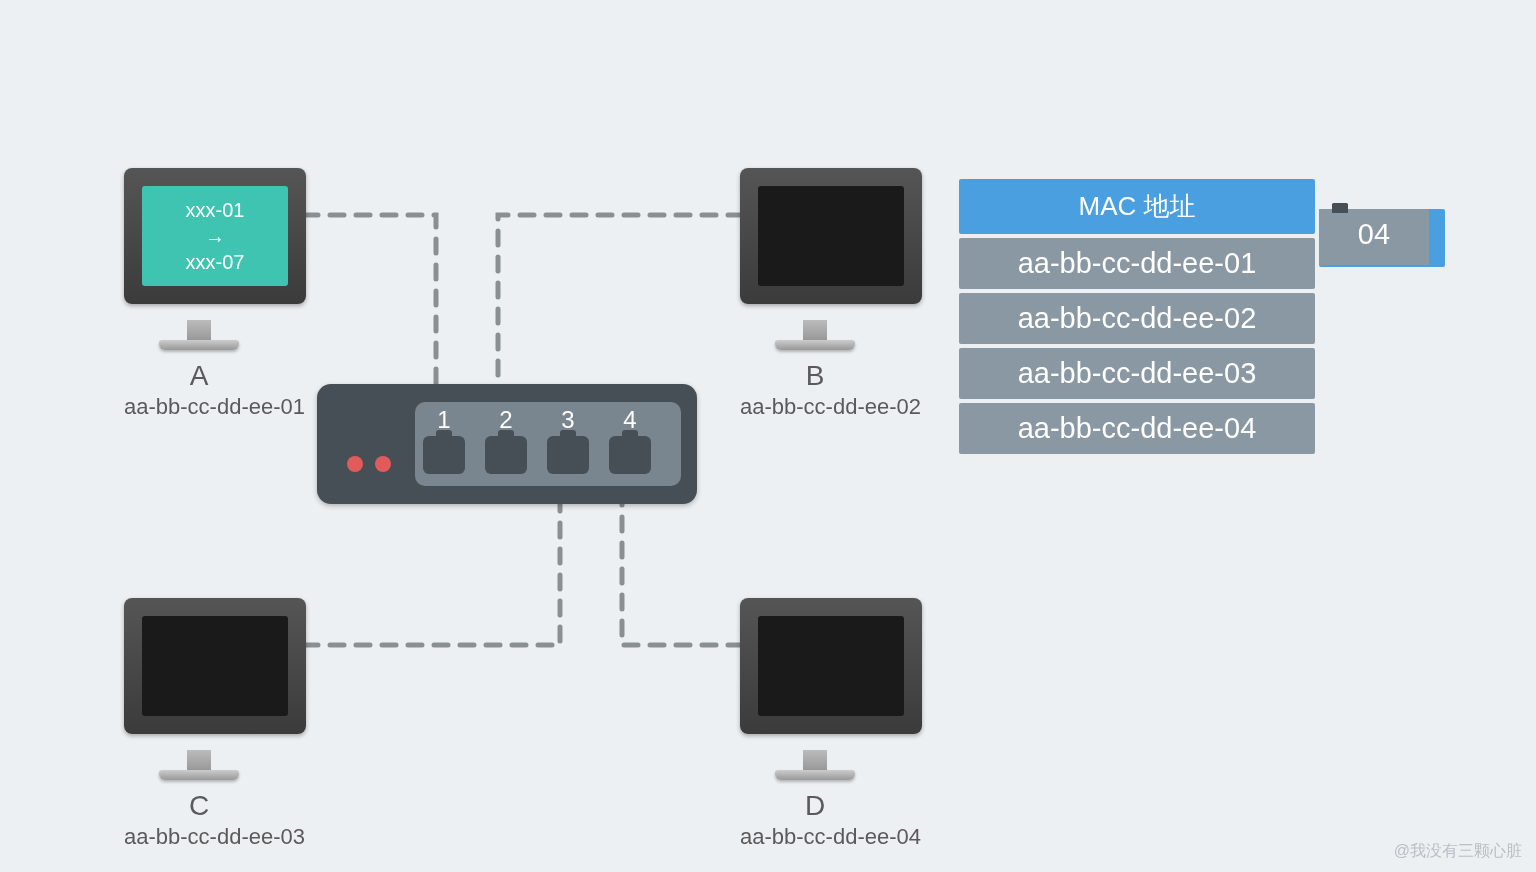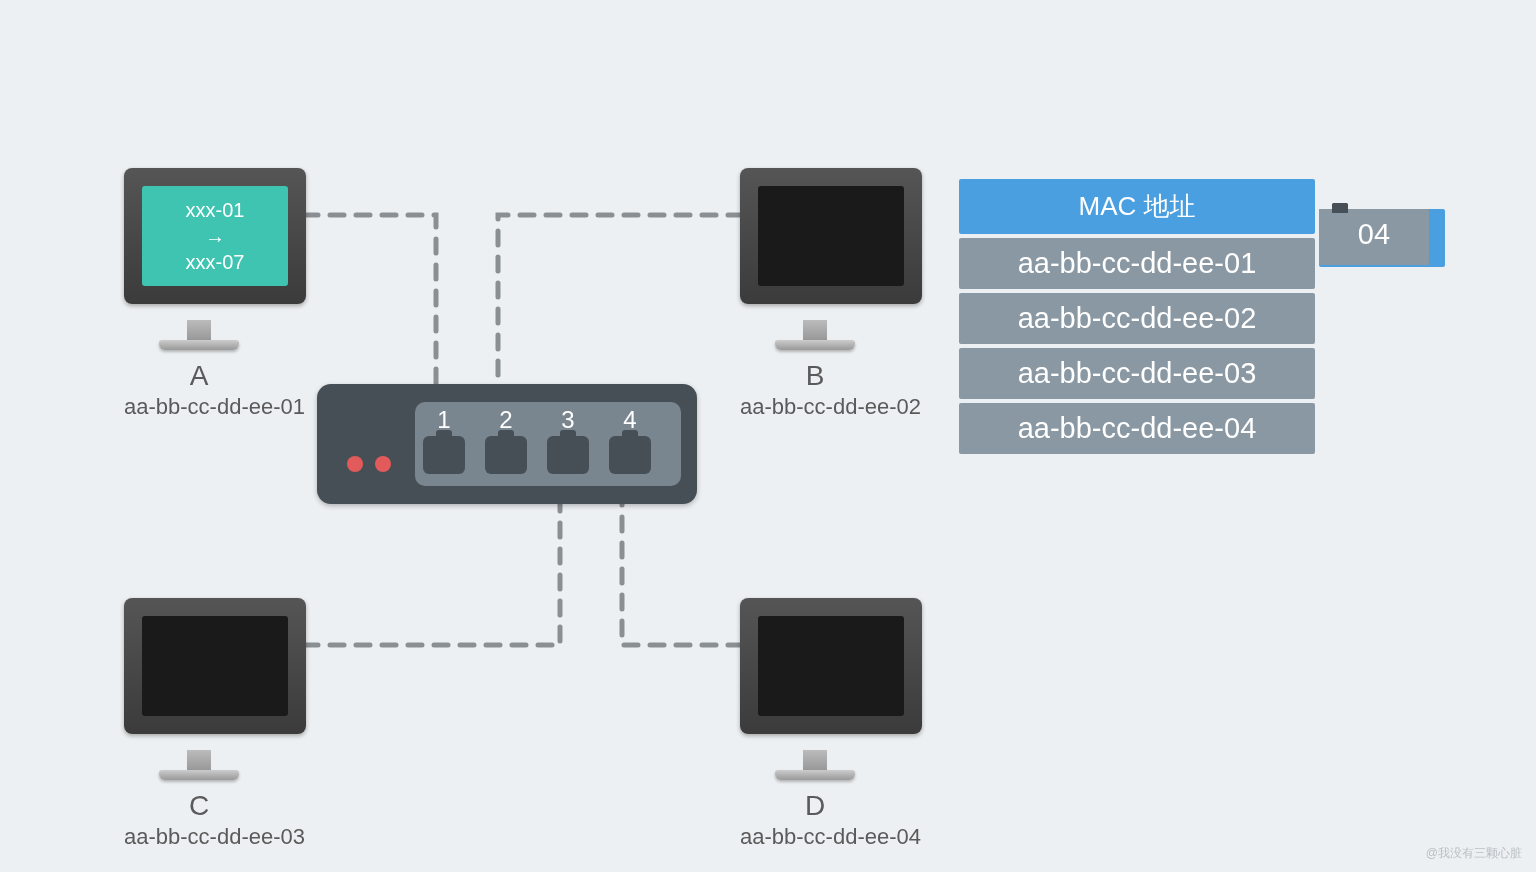--- a/index.html
+++ b/index.html
@@ -23,21 +23,21 @@
   .port-label{position:absolute;top:4px;width:42px;text-align:center;color:#fff;font-size:24px;font-weight:500}
   
   .mac-table{position:absolute;border-collapse:separate;border-spacing:4px}
   .mac-table th{background:#4a9fe0;color:#fff;font-size:26px;font-weight:500;padding:10px 28px;border-radius:2px}
   .mac-table td{background:#8a98a3;color:#fff;font-size:29px;padding:9px 20px;text-align:center;border-radius:2px}
   .mac-table th.mac,.mac-table td.mac{width:300px}
   .mac-table th.port,.mac-table td.port{width:70px}
   
   svg.wires{position:absolute;left:0;top:0;width:1536px;height:872px;pointer-events:none}
   .wire{fill:none;stroke:#8a8f94;stroke-width:5;stroke-dasharray:14 12;stroke-linecap:round}
-  .watermark{position:absolute;right:14px;bottom:10px;color:#b8bfc5;font-size:12px}
+  .watermark{position:absolute;right:14px;bottom:10px;color:#b8bfc5;font-size:16px}
 </style>
 </head>
 <body>
 
 <div class="stage">
 
   <svg class="wires">
 
     <path class="wire" d="M 278 215 L 436 215 L 436 395"></path>
 

